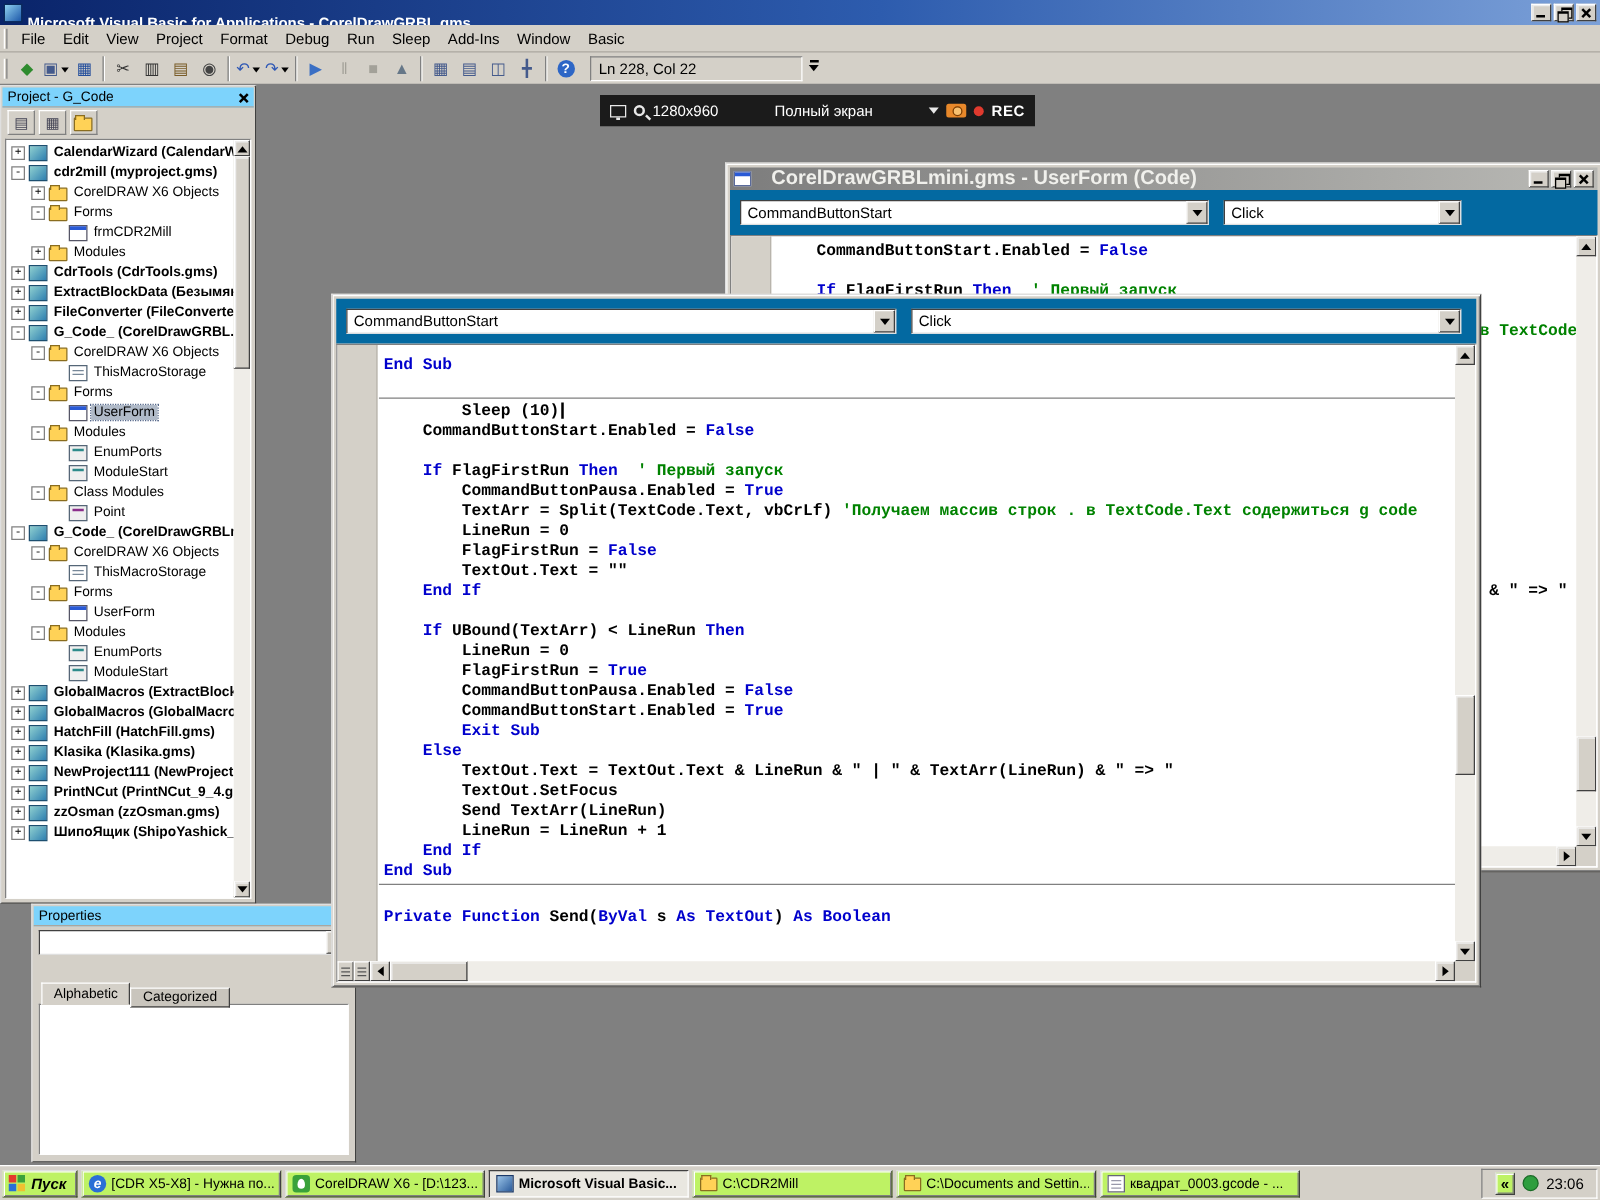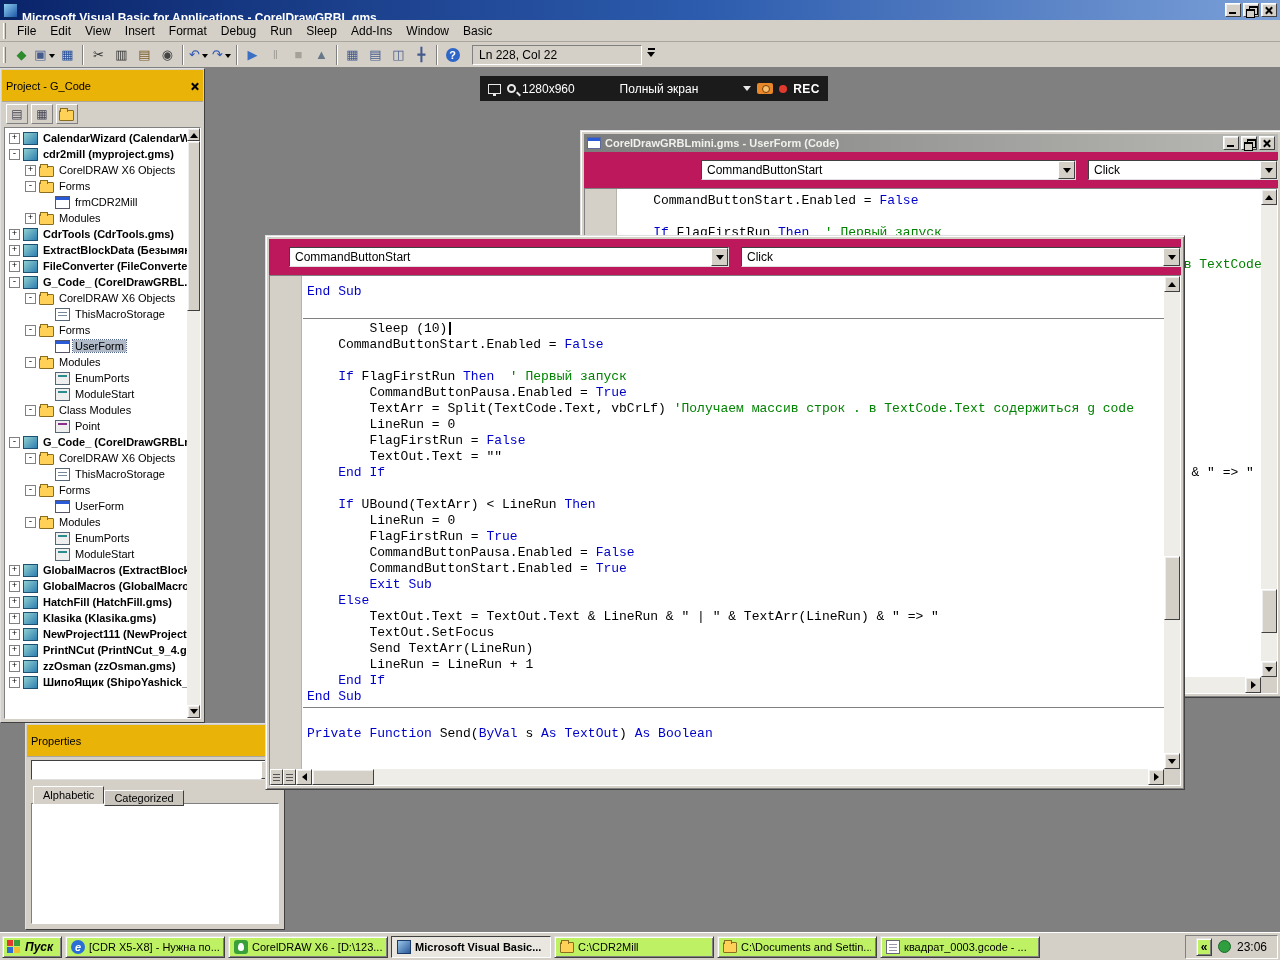--- a/index.html
+++ b/index.html
@@ -63,39 +63,39 @@
   #rec-mode{flex:1;text-align:center;}
   .ico-ddown{width:0;height:0;border:4px solid transparent;border-top:5px solid #e8e8e8;margin-top:4px;flex:none;}
   .ico-camera{width:16px;height:11px;background:var(--camera);border-radius:2px;position:relative;flex:none;}
   .ico-camera::after{content:"";position:absolute;left:5px;top:2px;width:6px;height:6px;border:1px solid #7a3c00;border-radius:50%;background:#f8c070;}
   .rec-dot{width:8px;height:8px;border-radius:50%;background:var(--recdot);flex:none;}
   #rec-label{font-weight:bold;letter-spacing:.5px;}
 
   
   .win{position:absolute;background:#d4d0c8;border:1px solid;border-color:#dfdfdf #404040 #404040 #dfdfdf;
     box-shadow:inset 1px 1px 0 #fff, inset -1px -1px 0 #808080;padding:3px;display:flex;flex-direction:column;}
-  .wtitle{height:18px;flex:none;display:flex;align-items:center;gap:4px;padding:0 3px;font-size:11px;font-weight:bold;}
+  .wtitle{height:18px;flex:none;display:flex;align-items:center;gap:16px;padding:0 3px;font-size:16px;font-weight:bold;}
   .wtitle.active{background:linear-gradient(90deg,var(--title1),#3a6ea5 55%,#9cbbe0);color:#fff;}
   .wtitle.inactive{background:linear-gradient(90deg,#7d7d7d,#b9b9b5);color:#f0f0ec;}
   .wtitle .ttext{flex:1;white-space:nowrap;overflow:hidden;}
   .wicon{width:14px;height:12px;background:#fff;border:1px solid #5a6a9a;position:relative;flex:none;}
   .wicon::before{content:"";position:absolute;left:0;right:0;top:0;height:3px;background:#2a5ad6;}
-  .combo-row{height:36px;flex:none;background:#be185d;display:flex;align-items:center;justify-content:flex-end;}
+  .combo-row{height:36px;flex:none;background:#0369a1;display:flex;align-items:center;}
   .combo{height:20px;background:#fff;border:1px solid;border-color:#404040 #dfdfdf #dfdfdf #404040;
     display:flex;align-items:stretch;font-size:12px;}
   .combo .ct{fl ex:1;flex:1;padding:2px 5px;white-space:nowrap;overflow:hidden;}
   .combo .cb{width:17px;flex:none;display:flex;align-items:center;justify-content:center;
     border:1px solid;border-color:#fff #404040 #404040 #fff;background:#d4d0c8;}
   .combo .cb .tri{width:0;height:0;border:4px solid transparent;border-top:5px solid #000;margin-top:4px;}
   .code-wrap{flex:1;position:relative;background:#fff;border:1px solid;border-color:#808080 #fff #fff #808080;overflow:hidden;}
   .margin-bar{position:absolute;left:0;top:0;bottom:16px;width:32px;background:#d4d0c8;border-right:1px solid #b8b4ac;}
   .code-lines{position:absolute;left:33px;top:0;right:16px;bottom:16px;overflow:hidden;padding:8px 0 0 4px;}
   #win-back .code-lines{padding-top:4px;}
   .code-line{height:16px;line-height:16px;white-space:pre;
-    font-family:"Liberation Mono","DejaVu Sans Mono",monospace;font-size:13px;}
+    font-family:"Liberation Mono","DejaVu Sans Mono",monospace;font-size:13px;font-weight:bold;}
   .sg-k{color:var(--kw);} .sg-c{color:var(--cm);} .sg-n{color:#000;}
   .code-sep{height:5px;position:relative;}
   .code-sep::after{content:"";position:absolute;left:-4px;top:2px;width:1500px;border-top:1px solid #808080;}
   .caret{display:inline-block;width:2px;height:13px;background:#000;vertical-align:middle;margin-left:2px;}
 
   
   .sbv{position:absolute;right:0;top:0;bottom:16px;width:16px;background:#efede8;}
   .sbh{position:absolute;left:0;right:16px;bottom:0;height:16px;background:#efede8;display:flex;align-items:stretch;}
   .sb-corner{position:absolute;right:0;bottom:0;width:16px;height:16px;background:#d4d0c8;}
   .sbtn{width:16px;height:16px;flex:none;display:flex;align-items:center;justify-content:center;
@@ -119,21 +119,21 @@
   #win-back{left:580px;top:62px;width:702px;height:568px;z-index:10;}
   #win-front{left:265px;top:167px;width:920px;height:555px;z-index:20;}
   #win-back .combo.obj{width:375px;margin-left:8px;}
   #win-back .combo.evt{width:190px;margin-left:12px;}
   #win-front .combo.obj{width:440px;margin-left:8px;}
   #win-front .combo.evt{width:440px;margin-left:12px;}
 
   
   #proj-panel{position:absolute;left:0;top:0;width:205px;height:655px;z-index:5;background:#d4d0c8;
     border:1px solid;border-color:#dfdfdf #404040 #404040 #dfdfdf;display:flex;flex-direction:column;padding:1px;}
-  .pcaption{height:32px;flex:none;background:#eab308;display:flex;align-items:center;
+  .pcaption{height:16px;flex:none;background:#7dd3fc;display:flex;align-items:center;
     font-size:11px;padding:0 2px 0 4px;border-bottom:1px solid #aaa69e;}
   .pcaption .ptext{flex:1;white-space:nowrap;overflow:hidden;}
   .pclose{width:13px;height:12px;position:relative;flex:none;border:1px solid transparent;}
   .pclose::before,.pclose::after{content:"";position:absolute;left:5px;top:1px;width:2px;height:9px;background:#000;}
   .pclose::before{transform:rotate(45deg);} .pclose::after{transform:rotate(-45deg);}
   #proj-toolbar{height:24px;flex:none;display:flex;align-items:center;gap:3px;padding:0 4px;}
   .ptb-btn{width:22px;height:20px;display:flex;align-items:center;justify-content:center;
     border:1px solid;border-color:#fff #808080 #808080 #fff;background:#d4d0c8;font-size:12px;color:#445;}
   #treebox{flex:1;margin:1px 2px 2px 2px;background:#fff;border:1px solid;
     border-color:#808080 #fff #fff #808080;position:relative;overflow:hidden;}
@@ -159,21 +159,21 @@
   .sbv13{position:absolute;right:0;top:0;bottom:0;width:13px;background:#efede8;}
   .sbv13 .sbtn{width:13px;height:13px;position:absolute;left:0;}
   .sbv13 .sbtn.top{top:0;} .sbv13 .sbtn.bot{bottom:0;}
   .sbv13 .thumb{width:13px;}
 
   
   #prop-panel{position:absolute;left:25px;top:655px;width:260px;height:207px;z-index:5;background:#d4d0c8;
     border:1px solid;border-color:#dfdfdf #404040 #404040 #dfdfdf;display:flex;flex-direction:column;padding:1px;}
   #prop-body{flex:1;display:flex;flex-direction:column;padding:3px 4px 4px 4px;}
   #prop-combo{height:20px;flex:none;}
-  #prop-tabs{height:19px;flex:none;display:flex;align-items:flex-end;margin-top:4px;padding-left:2px;}
+  #prop-tabs{height:19px;flex:none;display:flex;align-items:flex-end;margin-top:20px;padding-left:2px;}
   .tab{font-size:11px;padding:2px 9px;background:#d4d0c8;border:1px solid;
     border-color:#fff #404040 #d4d0c8 #fff;position:relative;top:1px;z-index:2;}
   .tab.inactive{border-color:#fff #404040 #404040 #fff;background:#c9c5bd;top:3px;padding:1px 9px;z-index:1;}
   #prop-list{flex:1;background:#fff;border:1px solid;border-color:#808080 #fff #fff #808080;}
 
   
   #taskbar{position:absolute;left:0;top:932px;width:1280px;height:28px;background:#d4d0c8;
     border-top:1px solid #fff;display:flex;align-items:center;gap:3px;padding:0 2px;z-index:60;}
   #start-btn{height:22px;flex:none;display:flex;align-items:center;gap:4px;padding:0 8px 0 4px;
     font-size:12px;font-weight:bold;font-style:italic;}
@@ -214,21 +214,21 @@
       <span class="cap-btn g-x"></span>
     </span>
   </div>
 
   <div id="menubar">
     <span class="grip"></span>
     <span id="menu-items" style="display:flex;">
         <span class="menu-item">File</span>
         <span class="menu-item">Edit</span>
         <span class="menu-item">View</span>
-        <span class="menu-item">Insert</span>
+        <span class="menu-item">Project</span>
         <span class="menu-item">Format</span>
         <span class="menu-item">Debug</span>
         <span class="menu-item">Run</span>
         <span class="menu-item">Sleep</span>
         <span class="menu-item">Add-Ins</span>
         <span class="menu-item">Window</span>
         <span class="menu-item">Basic</span>
       </span>
   </div>
 

